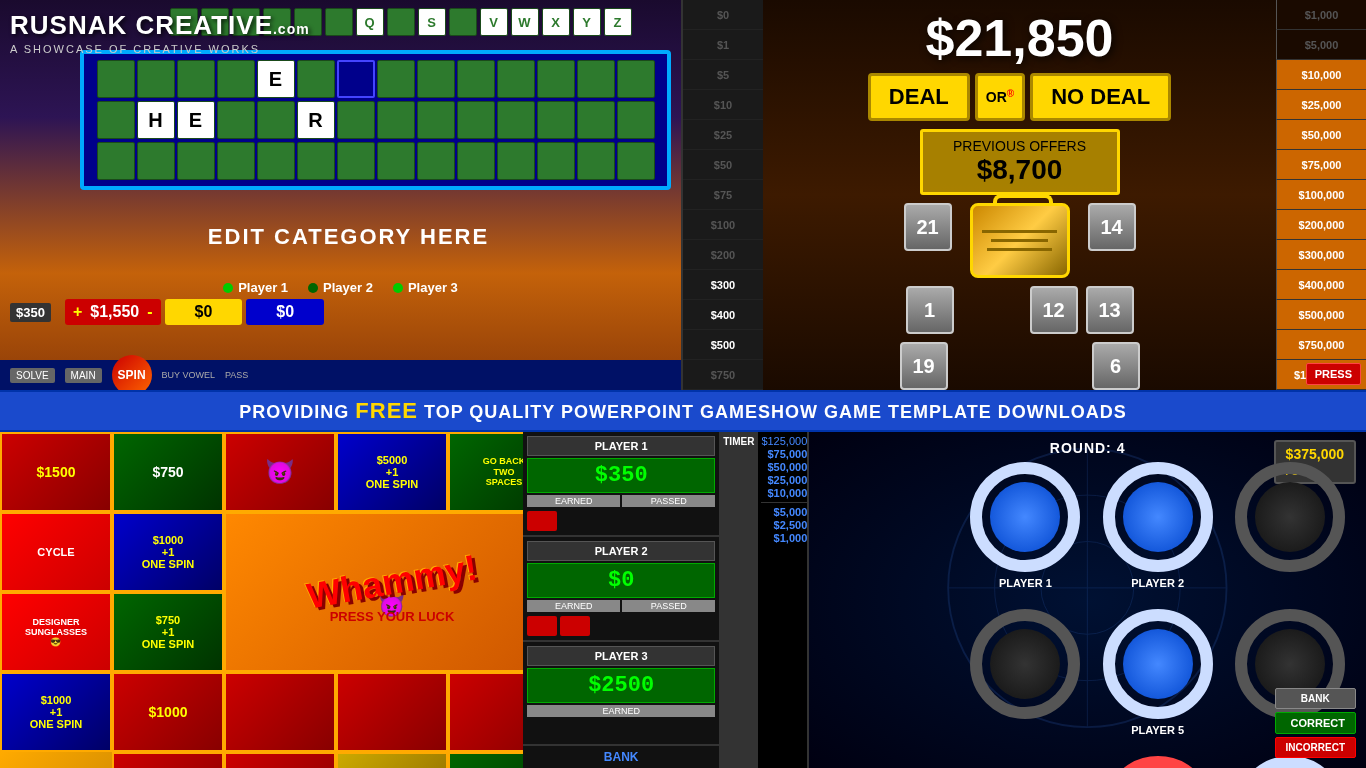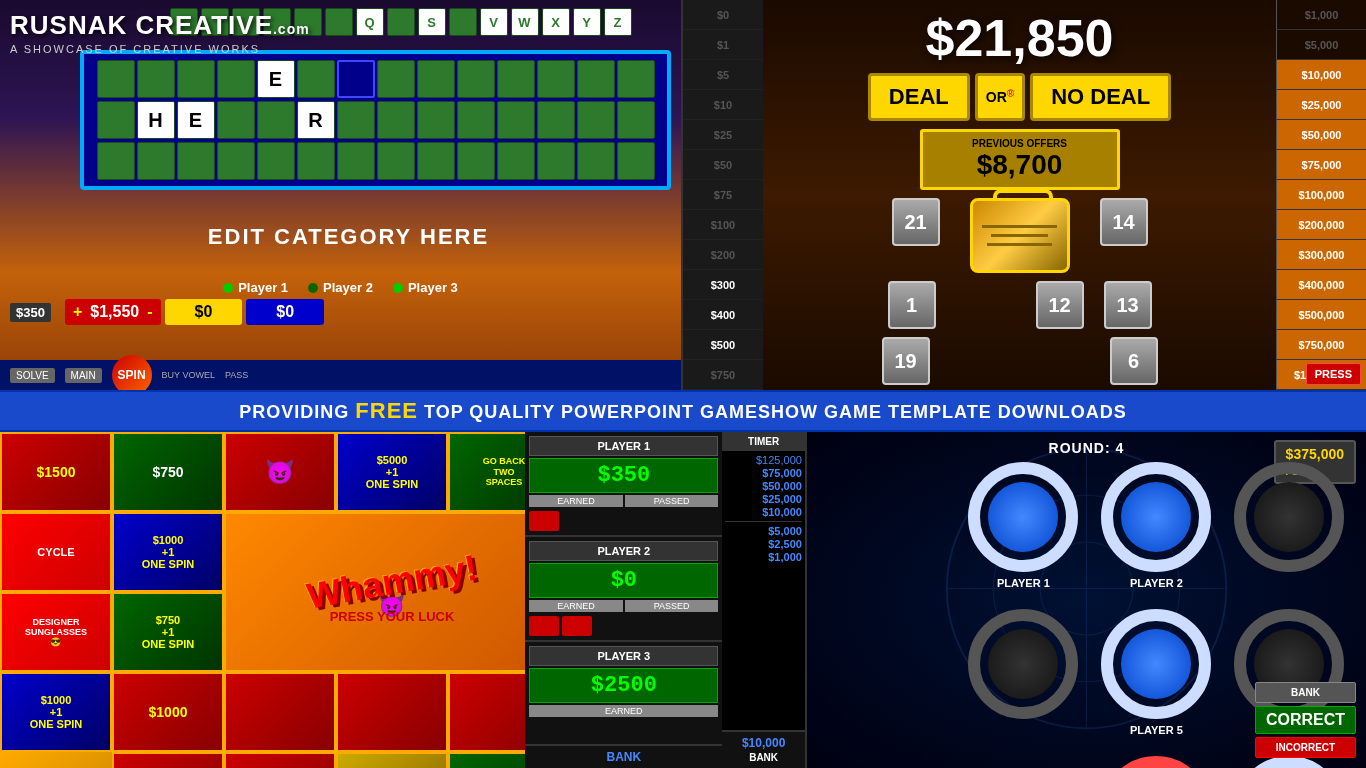--- a/index.html
+++ b/index.html
@@ -160,21 +160,21 @@
       padding: 8px 18px; border-radius: 4px; border: 3px solid #aa8800;
       font-family: 'Arial Black', sans-serif;
     }
 
     
     .prev-offers {
       background: rgba(180,140,0,0.9); border: 3px solid #ffd700;
       padding: 6px 15px; margin: 8px auto; width: 200px; text-align: center;
       border-radius: 3px;
     }
-    .prev-label { font-size: 10px; font-weight: bold; color: black; }
+    .prev-label { font-size: 14px; font-weight: normal; color: black; }
     .prev-amount { font-size: 28px; font-weight: 900; color: black; font-family: 'Arial Black', sans-serif; }
 
     
     .bottom-banner {
       width: 100%; height: 42px; background: #1a4acc;
       display: flex; align-items: center; justify-content: center;
       border-top: 2px solid #0033aa; border-bottom: 2px solid #0033aa;
     }
     .banner-text {
       font-size: 18px; font-weight: bold; color: white; letter-spacing: 1px;
@@ -304,31 +304,31 @@
     .game-buttons {
       position: absolute; bottom: 10px; right: 10px;
       display: flex; flex-direction: column; gap: 3px;
     }
     .bank-btn {
       background: #555; color: white; font-size: 10px; font-weight: bold;
       padding: 4px 10px; border-radius: 2px; border: 1px solid #888;
       text-align: center;
     }
     .correct-btn {
-      background: #006600; color: white; font-size: 16px; font-weight: bold;
+      background: #006600; color: white; font-size: 11px; font-weight: bold;
       padding: 4px 10px; border-radius: 2px; border: 1px solid #00aa00;
-      text-align: center;
+      text-align: right;
     }
     .incorrect-btn {
       background: #cc0000; color: white; font-size: 10px; font-weight: bold;
       padding: 4px 10px; border-radius: 2px; border: 1px solid #ff0000;
       text-align: center;
     }
     .case-row {
-      display: flex; gap: 20px; justify-content: center; margin-bottom: 8px;
+      display: flex; gap: 8px; justify-content: center; margin-bottom: 8px;
     }
     .case-box {
       background: linear-gradient(180deg, #aaa 0%, #666 100%);
       border: 2px solid #ccc; border-radius: 4px;
       width: 48px; height: 48px; display: flex; align-items: center; justify-content: center;
       color: white; font-weight: 900; font-size: 20px;
     }
 
     
     .bank-section {
@@ -672,21 +672,21 @@
       <div class="price-player-section" style="border-bottom:none;">
         <div class="price-player-header">PLAYER 3</div>
         <div class="price-amount" style="background:#006600; color:#00ff00;">$2500</div>
         <div class="price-earned-row">
           <div class="price-earned">EARNED</div>
         </div>
       </div>
       <div class="bank-section">BANK</div>
     </div>
 
-    <div style="width:90px; height:336px; background:#000; display:flex; flex-direction:column; border-right:2px solid #333;">
+    <div style="width:90px; height:336px; background:#000; display:flex; border-right:2px solid #333;">
       <div style="background:#333; color:white; font-size:10px; font-weight:bold; text-align:center; padding:4px;">TIMER</div>
       <div style="flex:1; display:flex; flex-direction:column; gap:1px; padding:3px;">
         <div style="color:#4488ff; font-size:11px; font-weight:normal; text-align:right;">$125,000</div>
         <div style="color:#4488ff; font-size:11px; font-weight:bold; text-align:right;">$75,000</div>
         <div style="color:#4488ff; font-size:11px; font-weight:bold; text-align:right;">$50,000</div>
         <div style="color:#4488ff; font-size:11px; font-weight:bold; text-align:right;">$25,000</div>
         <div style="color:#4488ff; font-size:11px; font-weight:bold; text-align:right;">$10,000</div>
         <div style="height:1px; background:#333; margin:2px 0;"></div>
         <div style="color:#4488ff; font-size:11px; font-weight:bold; text-align:right;">$5,000</div>
         <div style="color:#4488ff; font-size:11px; font-weight:bold; text-align:right;">$2,500</div>

